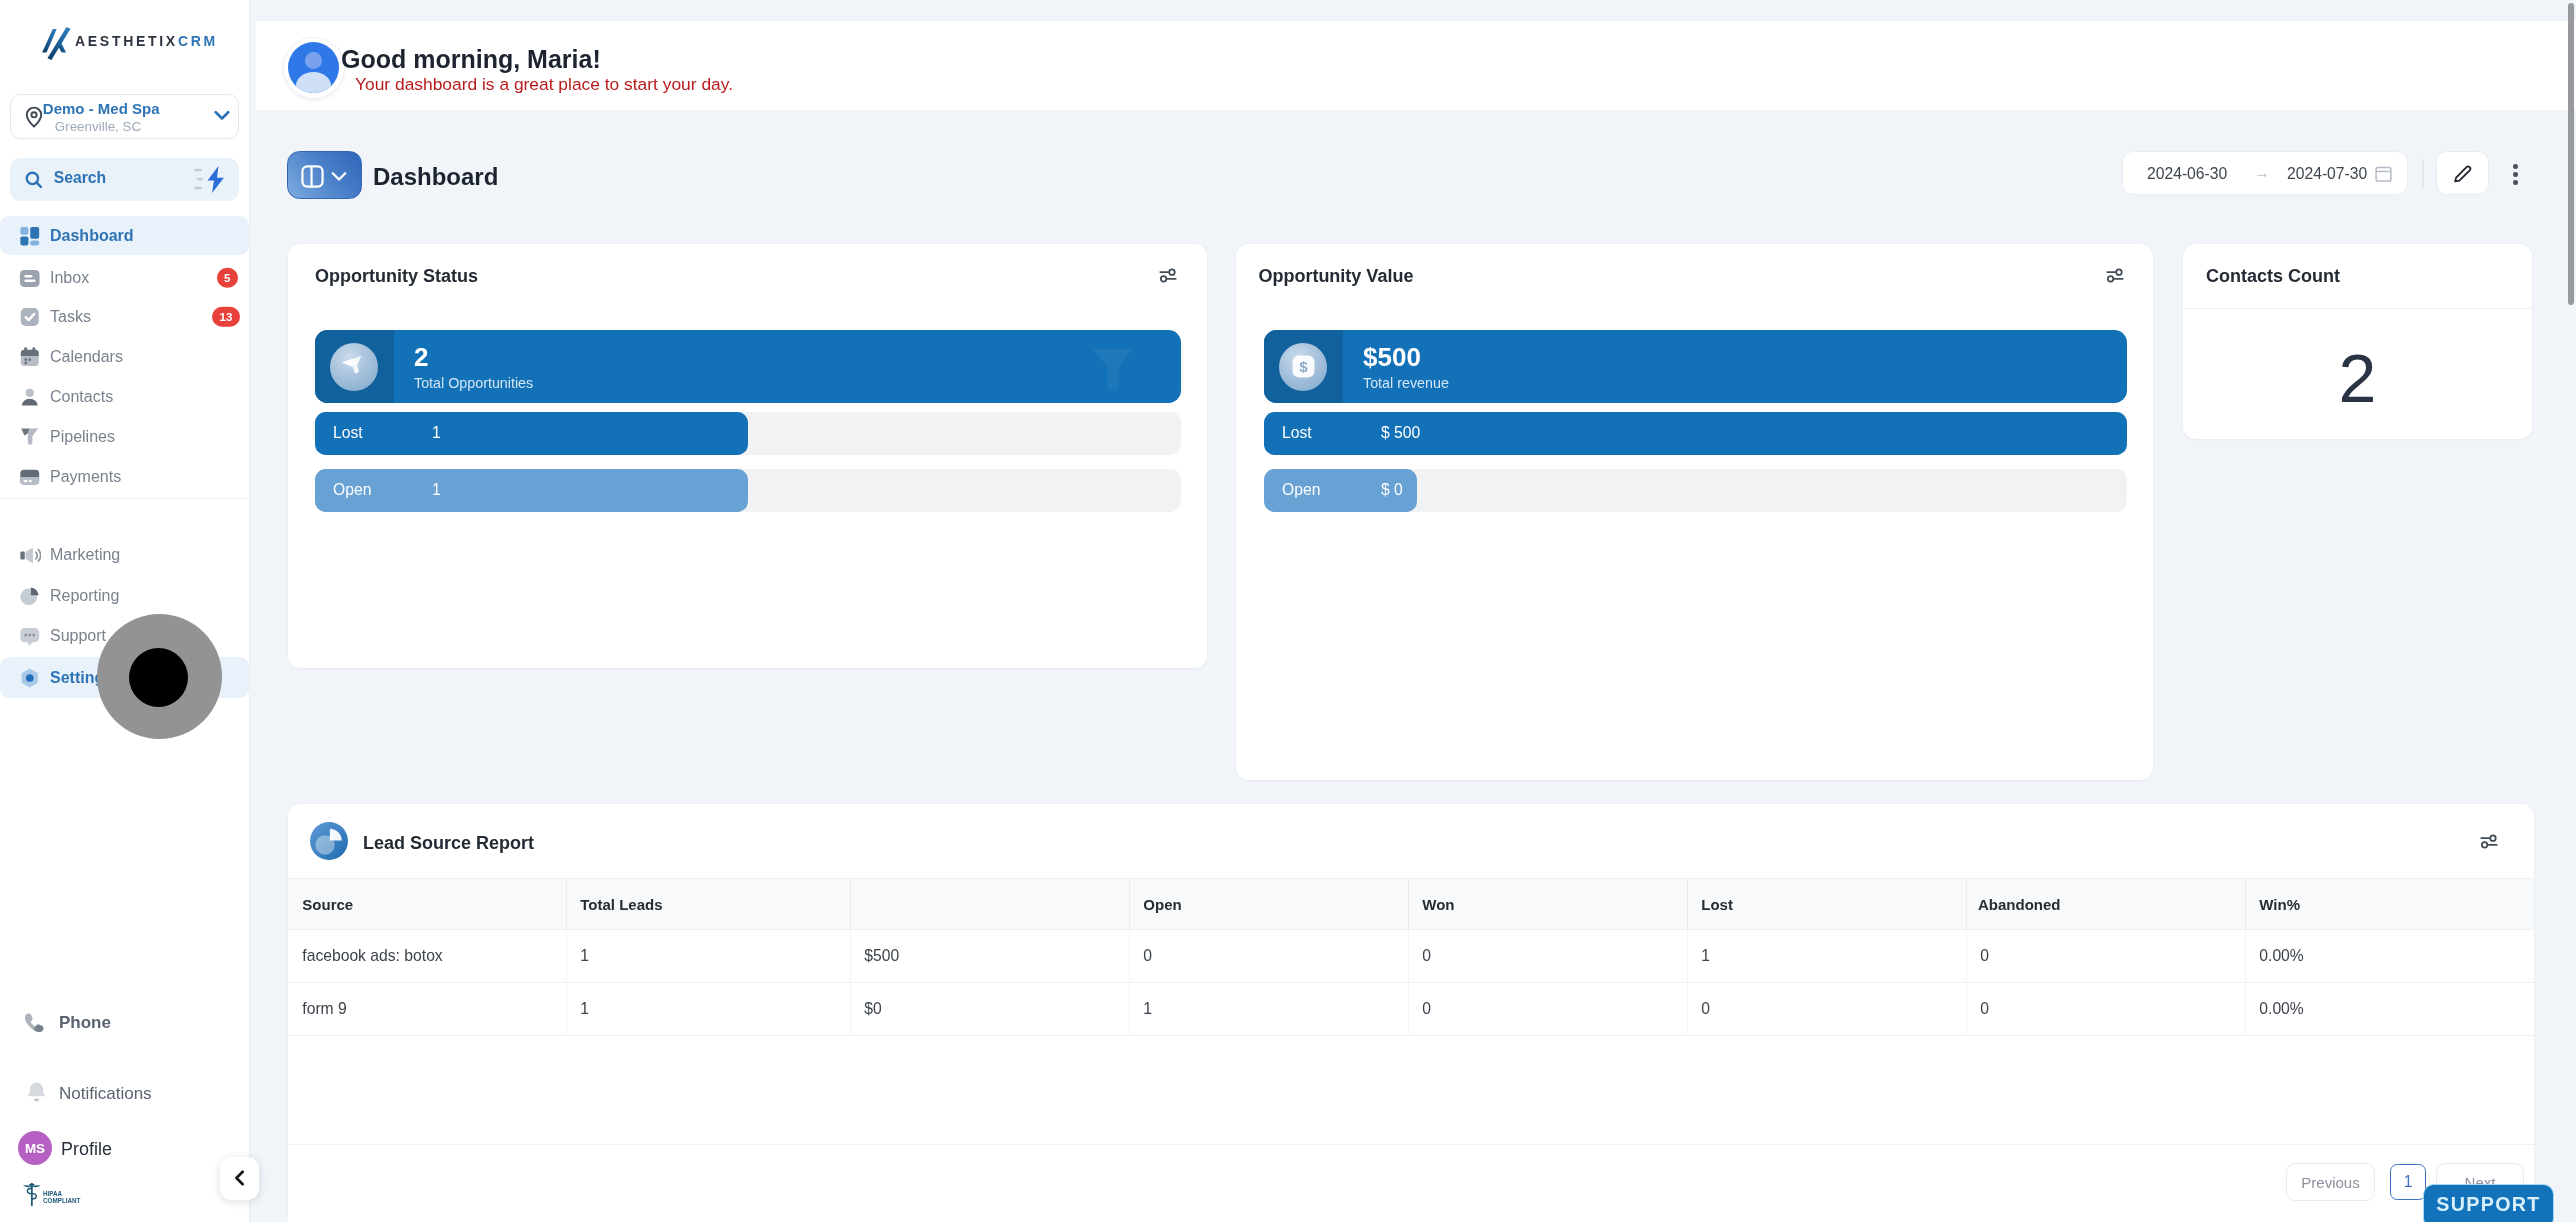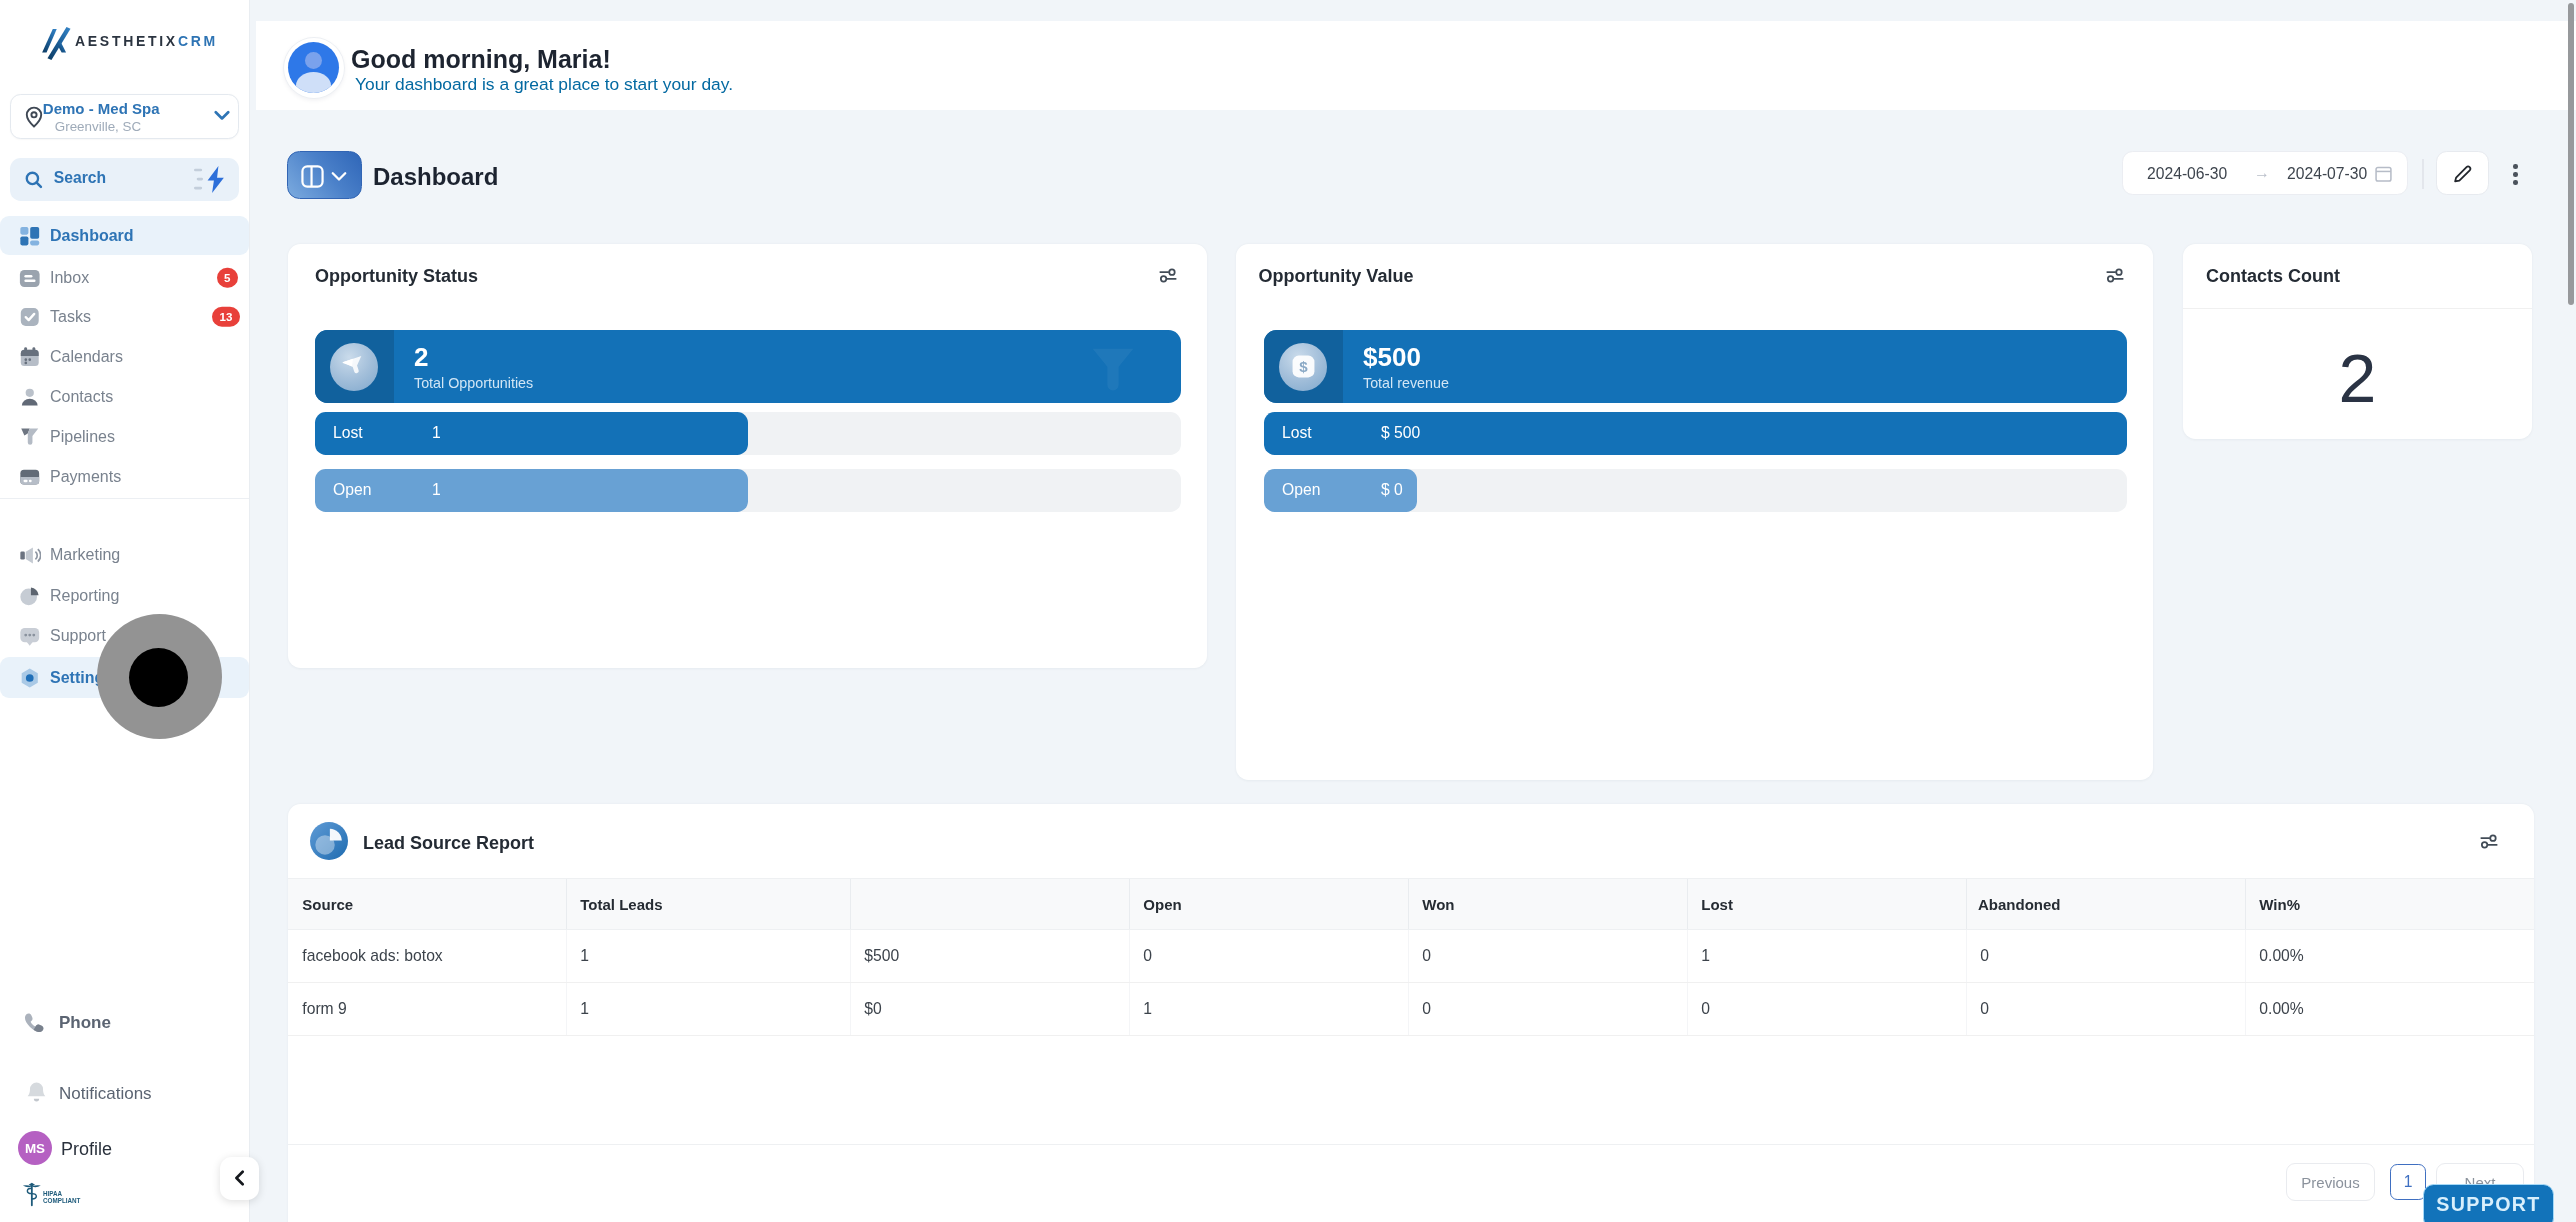--- a/index.html
+++ b/index.html
@@ -6,22 +6,22 @@
 html,body { width:2576px; height:1223px; overflow:hidden; background:#f1f5f9;
   font-family:"Liberation Sans", sans-serif; position:relative; }
 .abs { position:absolute; }
 
 
 #band { left:256px; top:20.6px; width:2320px; height:89px; background:#fff; }
 #avatar-ring { left:284px; top:38px; width:60px; height:60px; border-radius:50%; background:#fff; box-shadow:0 0 0 0.9px #eceff3, 0 1.8px 5.4px rgba(20,30,60,.08); }
 #avatar { left:288px; top:42px; width:51px; height:51px; border-radius:50%; background:#2e78e8; overflow:hidden; }
 #avatar .head { position:absolute; left:17px; top:9.8px; width:17px; height:17px; border-radius:50%; background:#7fa5ee; background:#7aa2ec; }
 #avatar .bodyp { position:absolute; left:8px; top:29.5px; width:35px; height:27px; border-radius:50%; background:#cfdff8; }
-#greet { left:351px; top:45px; font-size:25px; font-weight:bold; color:#1d2430; }
-#greet-sub { left:355px; top:74px; font-size:17.4px; color:#0369a1; }
+#greet { left:341px; top:45px; font-size:25px; font-weight:bold; color:#1d2430; }
+#greet-sub { left:355px; top:74px; font-size:17.4px; color:#b91c1c; }
 
 
 #viewbtn { left:287px; top:151px; width:75px; height:48px; border-radius:12.5px;
   background:linear-gradient(50deg,#7cabdf 0%,#4a80c9 55%,#2f66b8 100%); border:0.9px solid #3265b4; }
 #dashtitle { left:373px; top:163px; font-size:24px; font-weight:600; color:#1c2330; }
 #datebox { left:2122px; top:151px; width:286px; height:44px; border-radius:10.7px; background:#fff; border:0.9px solid #ebedf2; }
 #datebox .d1 { position:absolute; left:24px; top:12.5px; font-size:15.7px; color:#3e454e; }
 #datebox .arr { position:absolute; left:131px; top:11.6px; font-size:16px; color:#b9bfc9; }
 #datebox .d2 { position:absolute; left:164px; top:12.5px; font-size:15.7px; color:#3e454e; }
 #datebox svg { position:absolute; left:252px; top:13.4px; }

